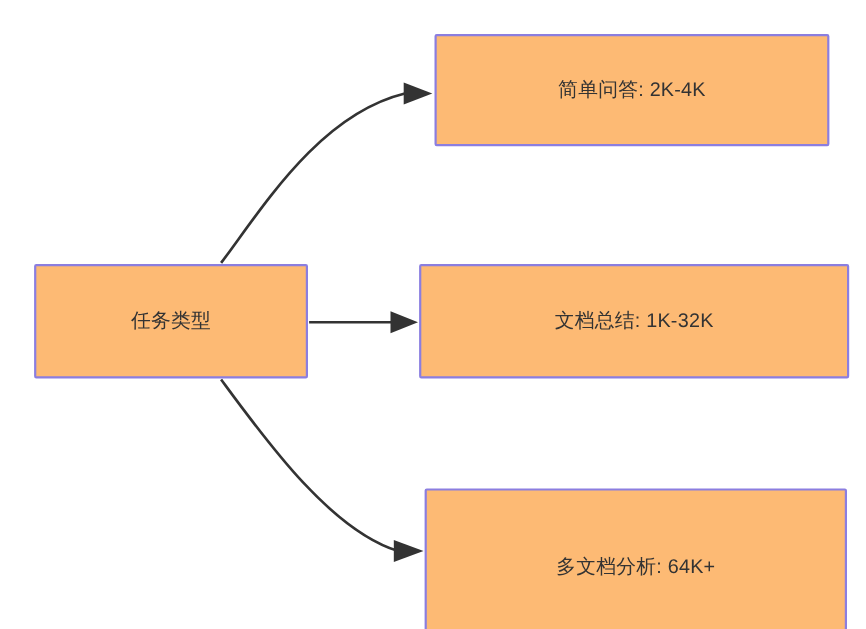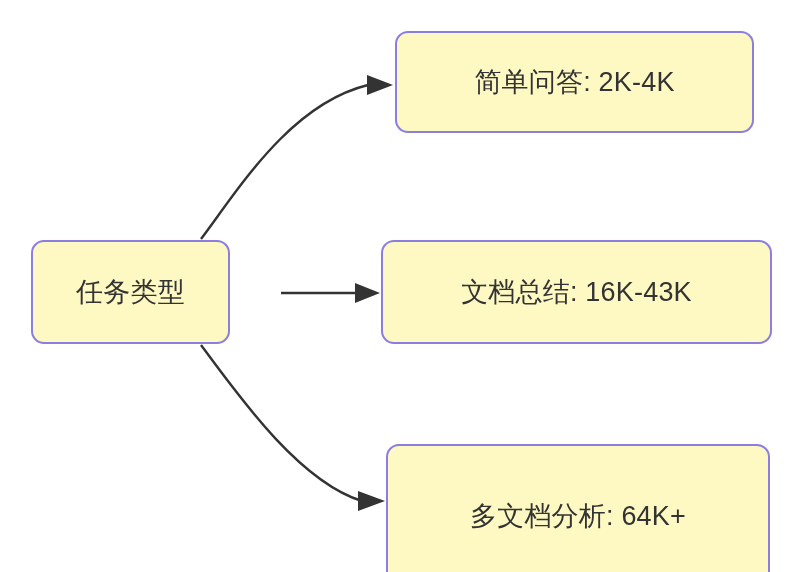--- a/index.html
+++ b/index.html
@@ -21,40 +21,40 @@
     position: absolute;
     left: 0;
     top: 0;
     width: 787px;
     height: 572px;
     pointer-events: none;
   }
   .node {
     position: absolute;
     box-sizing: border-box;
-    background: #fef9c3;
+    background: #fdba74;
     border: 2px solid #8b7ee0;
-    border-radius: 13px;
+    border-radius: 2px;
     display: flex;
     align-items: center;
     justify-content: center;
     color: #333333;
-    font-size: 27px;
+    font-size: 18px;
     font-weight: 400;
     letter-spacing: 0.2px;
     line-height: 1.2;
     white-space: nowrap;
   }
   .node-label {
     display: block;
   }
   #node-source {
     left: 31px;
     top: 240px;
-    width: 199px;
+    width: 249px;
     height: 104px;
   }
   #node-simple-qa {
     left: 395px;
     top: 31px;
     width: 359px;
     height: 102px;
   }
   #node-doc-summary {
     left: 381px;
@@ -103,20 +103,20 @@
 
   <div class="node" id="node-source">
     <span class="node-label">任务类型</span>
   </div>
 
   <div class="node" id="node-simple-qa">
     <span class="node-label">简单问答: 2K-4K</span>
   </div>
 
   <div class="node" id="node-doc-summary">
-    <span class="node-label">文档总结: 16K-43K</span>
+    <span class="node-label">文档总结: 1K-32K</span>
   </div>
 
   <div class="node" id="node-multidoc">
     <span class="node-label">多文档分析: 64K+</span>
   </div>
 
 </div>
 
 </body></html>

